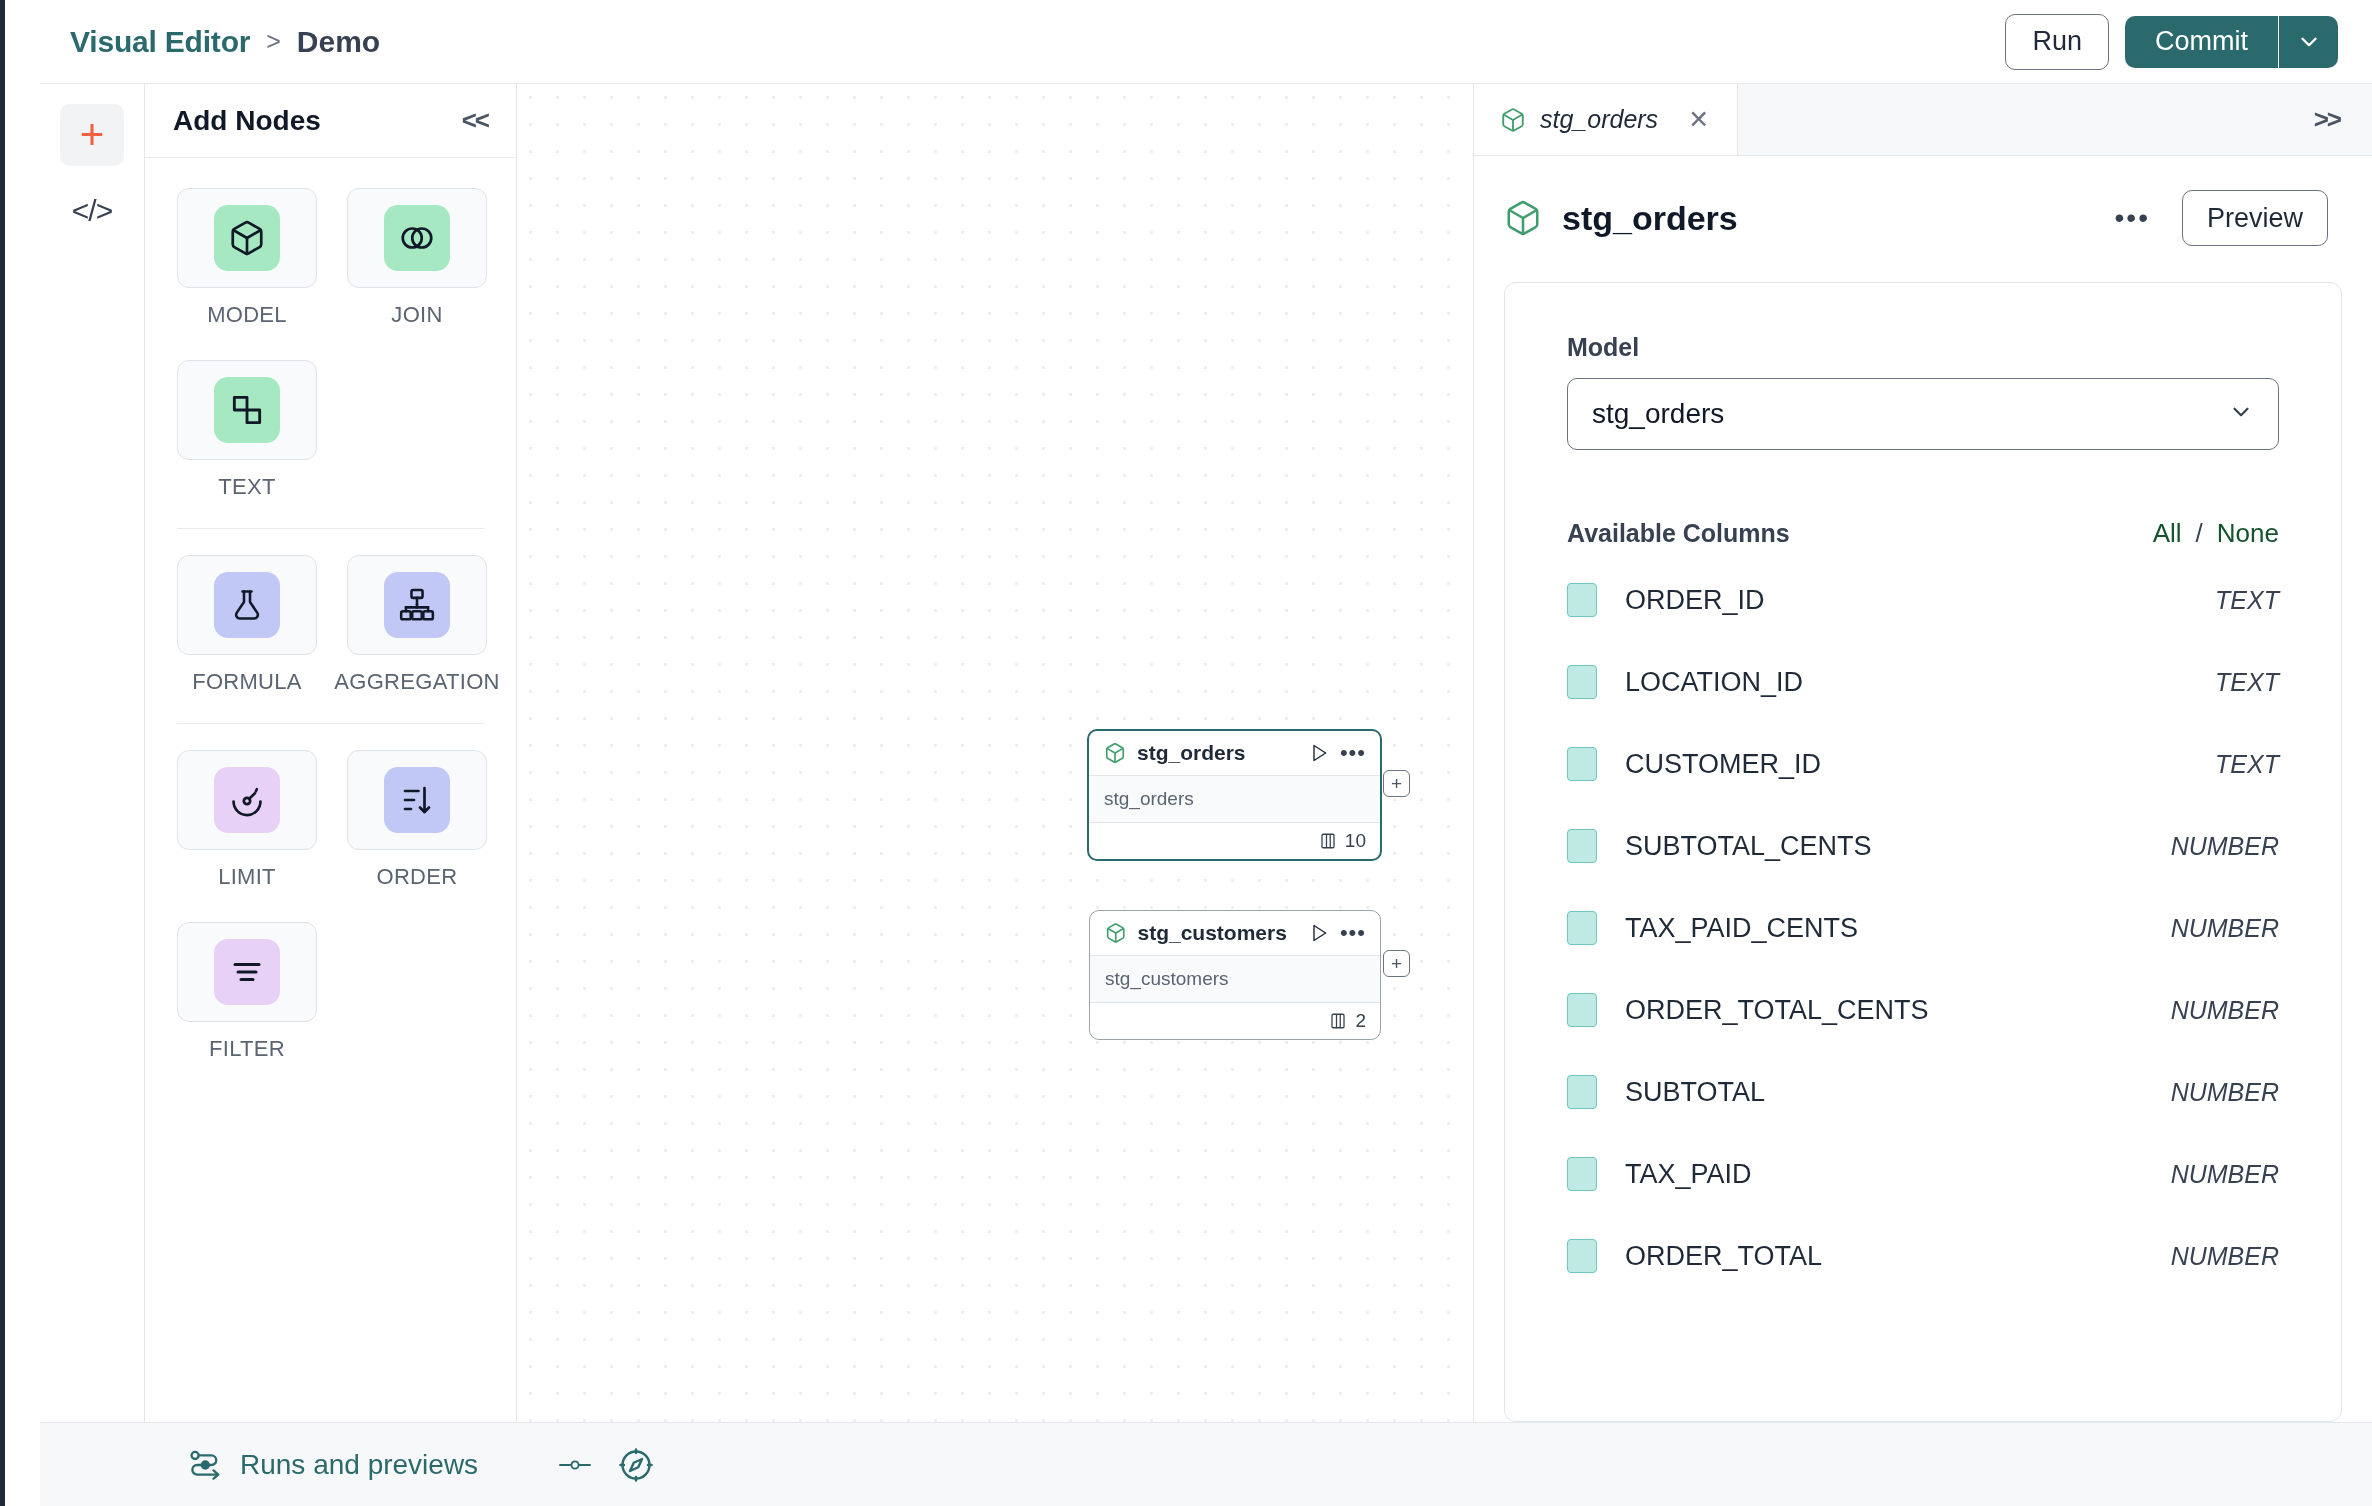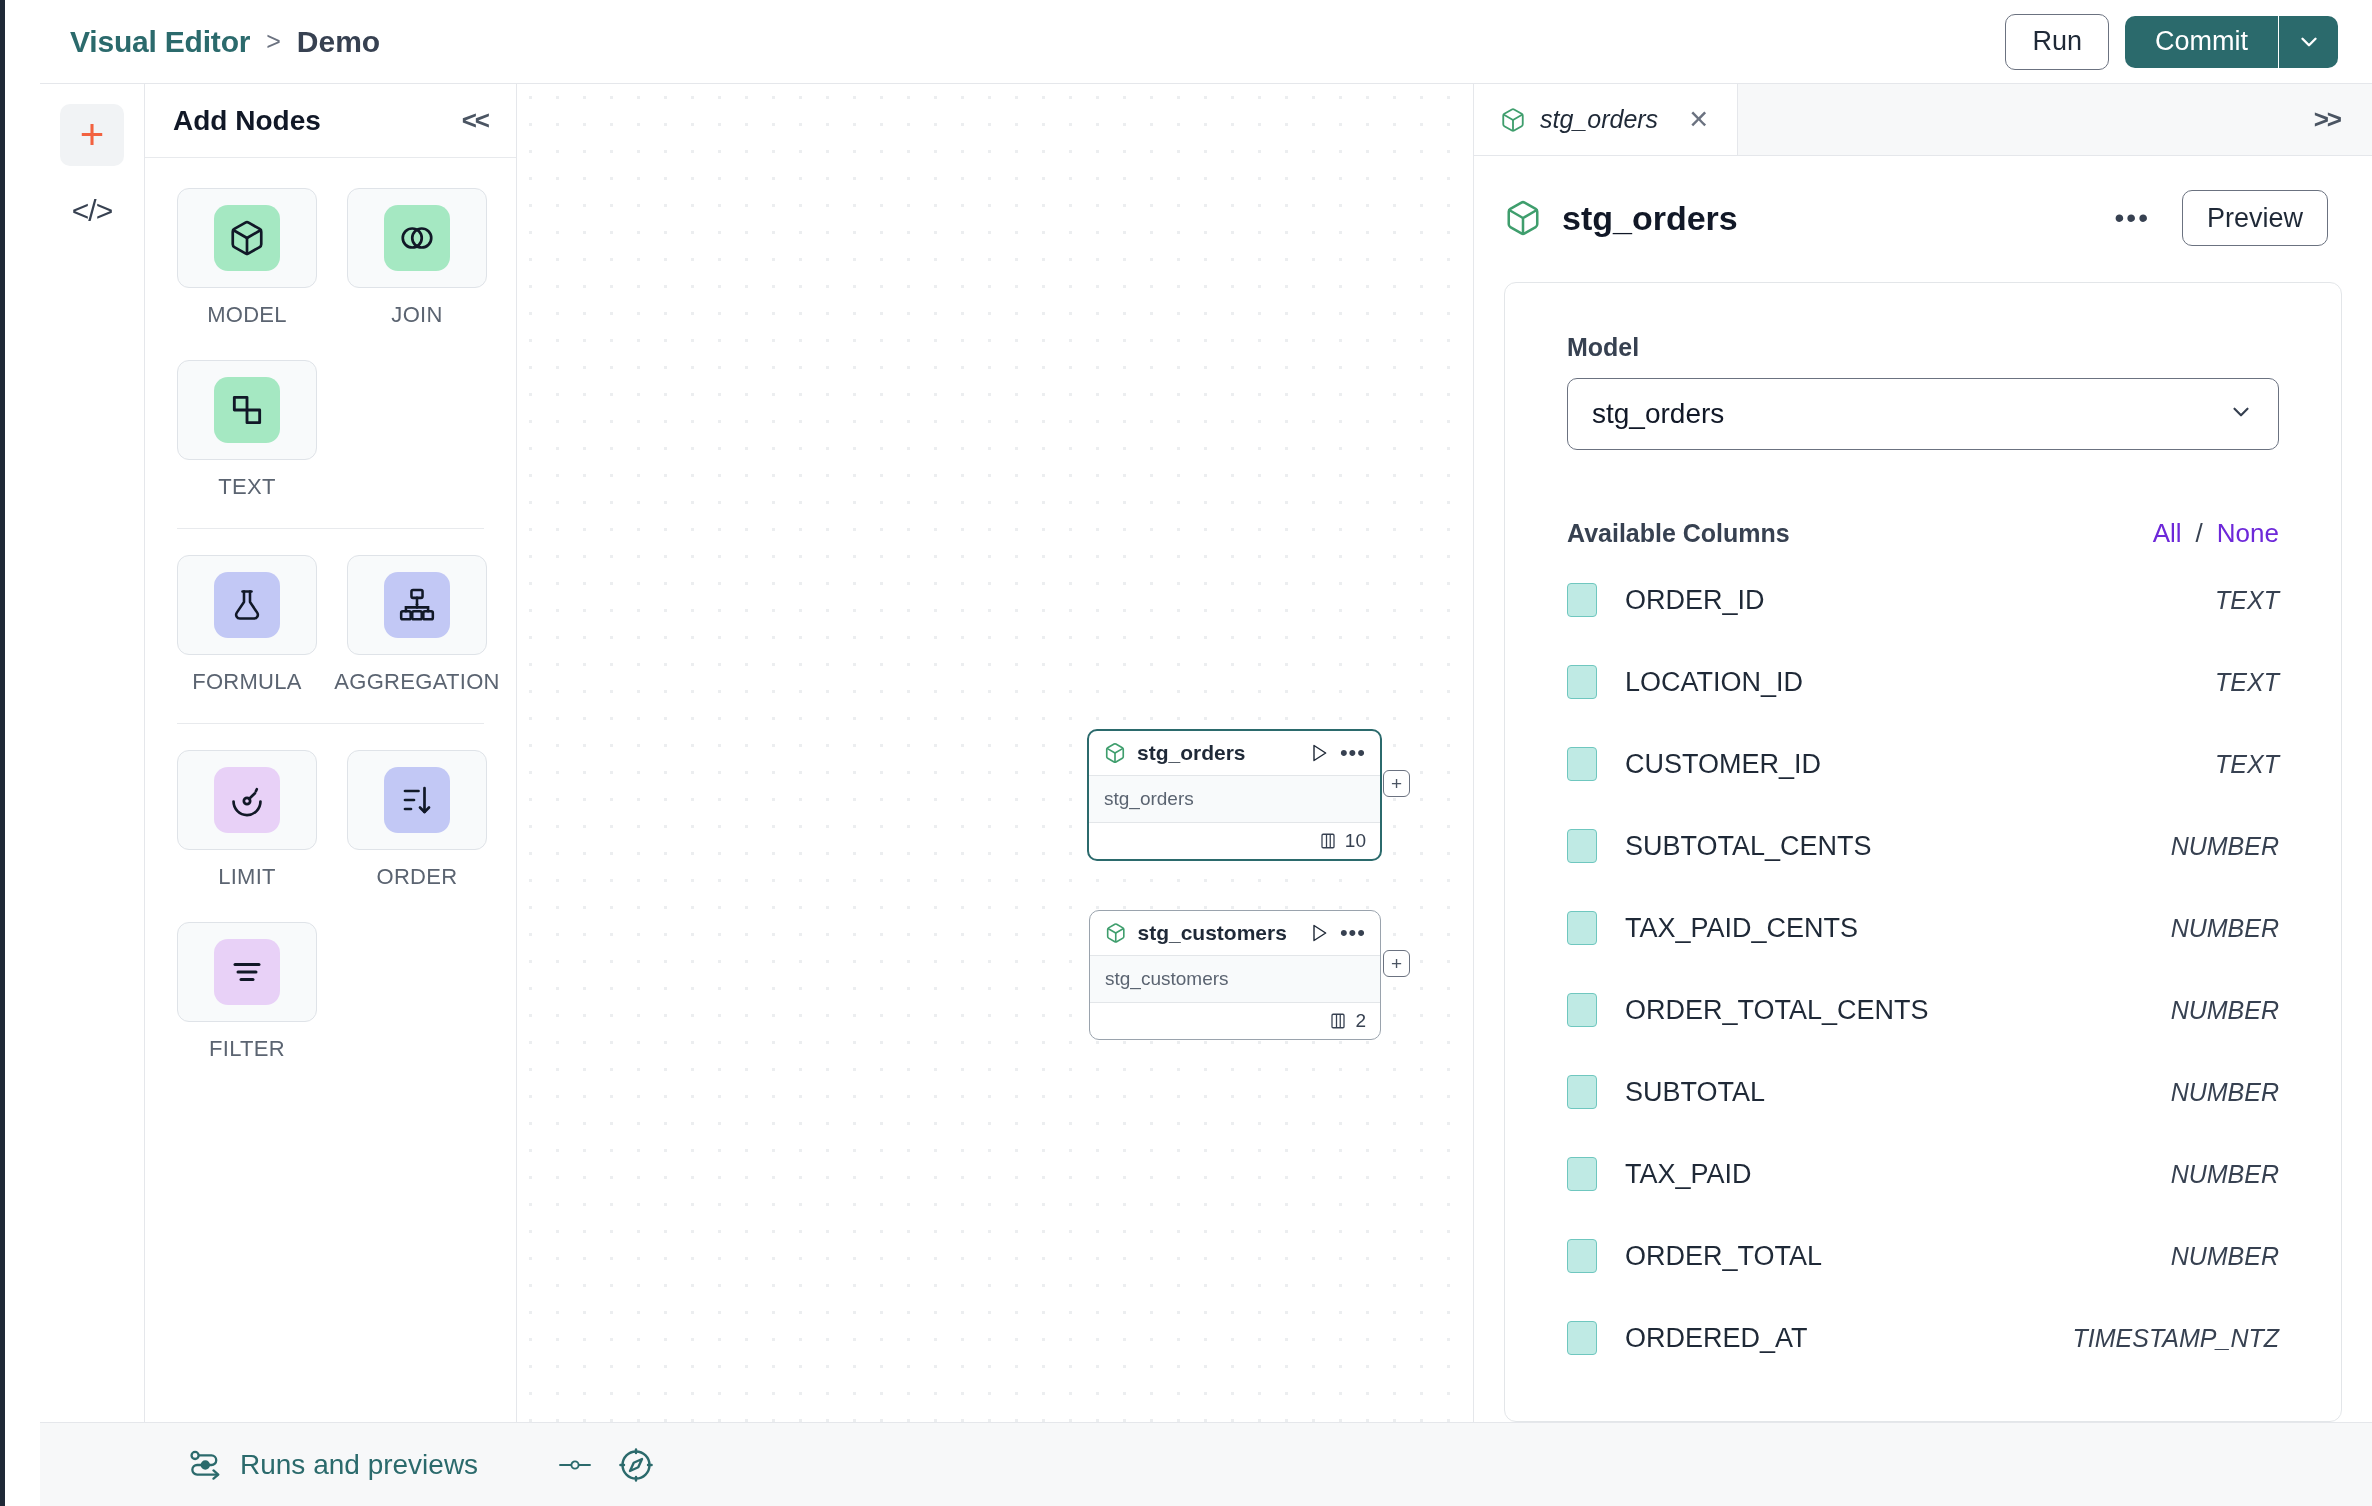--- a/index.html
+++ b/index.html
@@ -234,21 +234,21 @@
     cursor: pointer; background: #fff;
   }
   .select-value { font-size: 28px; color: #111827; }
   .select-caret { margin-left: auto; color: #374151; }
   .cols-header {
     display: flex; align-items: center;
     margin-top: 68px; margin-bottom: 10px;
   }
   .cols-title { font-size: 25px; font-weight: bold; color: #374151; }
   .cols-actions { margin-left: auto; display: flex; align-items: center; gap: 14px; }
-  .cols-link { font-size: 26px; color: #6d28d9; cursor: pointer; }
+  .cols-link { font-size: 26px; color: #14532d; cursor: pointer; }
   .cols-slash { font-size: 26px; color: #374151; }
   .col-row {
     display: flex; align-items: center; height: 82px;
   }
   .col-check {
     width: 30px; height: 34px; border-radius: 4px;
     background: #bfeae4; border: 1.5px solid #6fc7bf;
     cursor: pointer; flex: 0 0 30px;
   }
   .col-name {
@@ -596,25 +596,20 @@
             <div class="col-row">
               <div class="col-check"></div>
               <span class="col-name">TAX_PAID</span>
               <span class="col-type">NUMBER</span>
             </div>
             <div class="col-row">
               <div class="col-check"></div>
               <span class="col-name">ORDER_TOTAL</span>
               <span class="col-type">NUMBER</span>
             </div>
-            <div class="col-row">
-              <div class="col-check"></div>
-              <span class="col-name">ORDERED_AT</span>
-              <span class="col-type">TIMESTAMP_NTZ</span>
-            </div>
           </div>
 
         </div>
       </div>
     </div>
 
   </div>
 
   <div class="bottombar">
     <div class="bb-item">

